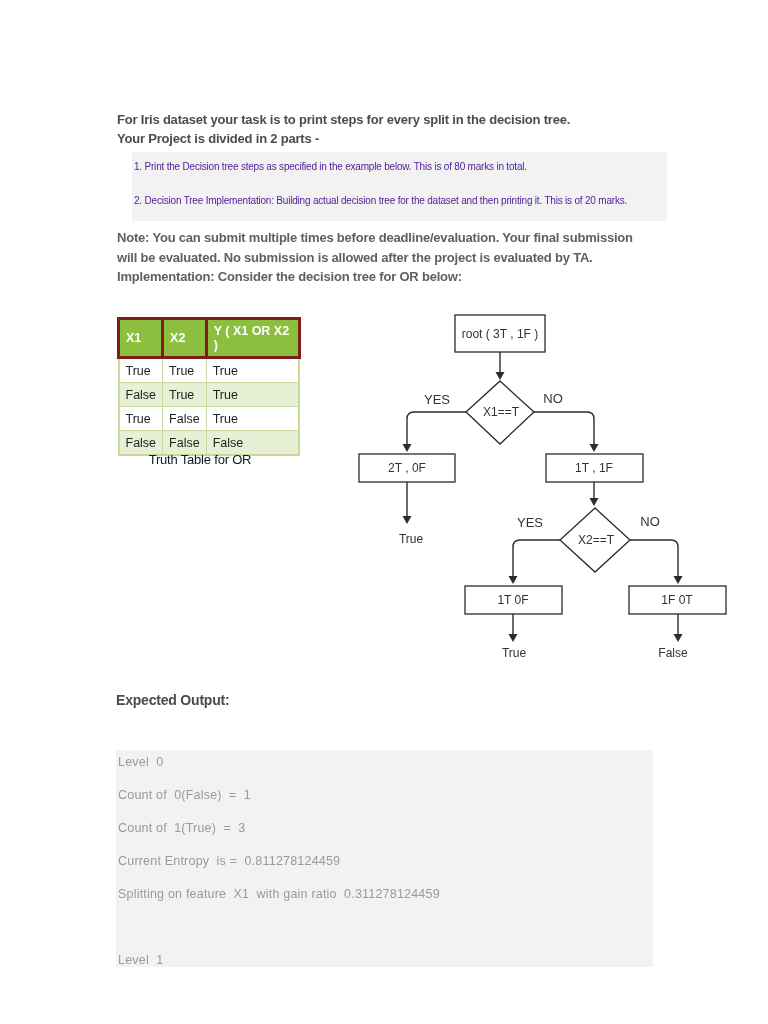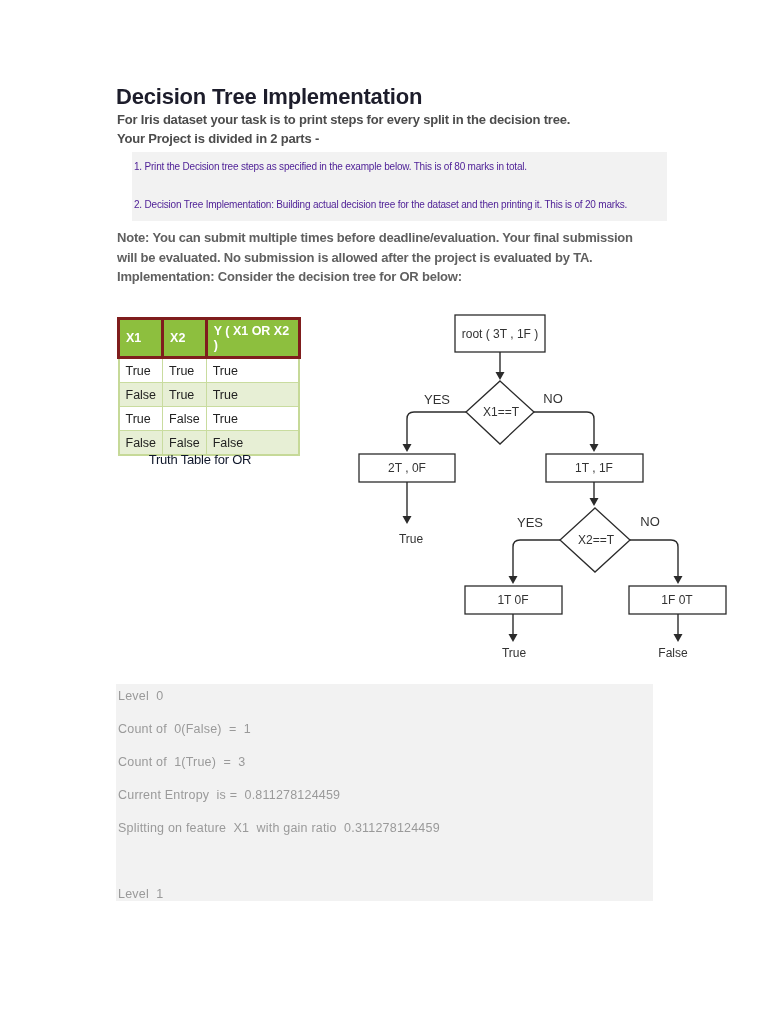--- a/index.html
+++ b/index.html
@@ -18,21 +18,21 @@
   }
   .intro-1{top:112px;}
   .intro-2{top:131px;}
   .parts-box{
     left:132px;top:152px;width:535px;height:69px;background:#f2f2f2;
     color:#4c1d95;font-size:10px;letter-spacing:-0.2px;line-height:14px;
     padding:0;box-sizing:border-box;
   }
   .parts-box p{margin:0;padding:0 6px 0 2px;}
   .parts-item1{padding-top:8px !important;}
-  .parts-item2{margin-top:20px !important;line-height:22px;}
+  .parts-item2{margin-top:20px !important;line-height:14px;}
   .note-block{
     left:117px;top:228px;width:580px;font-size:13px;font-weight:bold;
     color:#606060;letter-spacing:-0.2px;line-height:19.5px;
   }
   .note-block div{white-space:nowrap;}
   .truth-table{
     left:117px;top:317px;border-collapse:collapse;
     font-size:12.5px;color:#222222;
     border:2px solid #c6d998;
   }
@@ -58,35 +58,34 @@
   .fc-text{
     font-family:"Liberation Sans",sans-serif;font-size:12px;fill:#333333;
     text-anchor:middle;
   }
   .fc-branch{font-size:13px;fill:#333333;}
   .expected-heading{
     left:116px;top:692px;font-size:14px;font-weight:bold;color:#4a4a4a;
     letter-spacing:-0.2px;white-space:nowrap;
   }
   .output-box{
-    left:116px;top:684px;width:537px;height:217px;background:#f2f2f2;
+    left:116px;top:750px;width:537px;height:217px;background:#f2f2f2;
     box-sizing:border-box;overflow:hidden;
   }
   .output-box pre{
     margin:0;padding:4px 0 0 2px;
     font-family:"Liberation Sans",sans-serif;
     font-size:12.5px;line-height:16.5px;color:#9a9a9a;letter-spacing:0.2px;
   }
 </style>
 </head>
 <body>
 
 <div class="page">
 
-  <div class="abs title">Decision Tree Implementation</div>
 
   <div class="abs intro-line intro-1">For Iris dataset your task is to print steps for every split in the decision tree.</div>
   <div class="abs intro-line intro-2">Your Project is divided in 2 parts -</div>
 
   <div class="abs parts-box">
     <p class="parts-item1">1. Print the Decision tree steps as specified in the example below. This is of 80 marks in total.</p>
     <p class="parts-item2">2. Decision Tree Implementation:  Building actual decision tree for the dataset and then printing it. This is of 20 marks.</p>
   </div>
 
   <div class="abs note-block">

